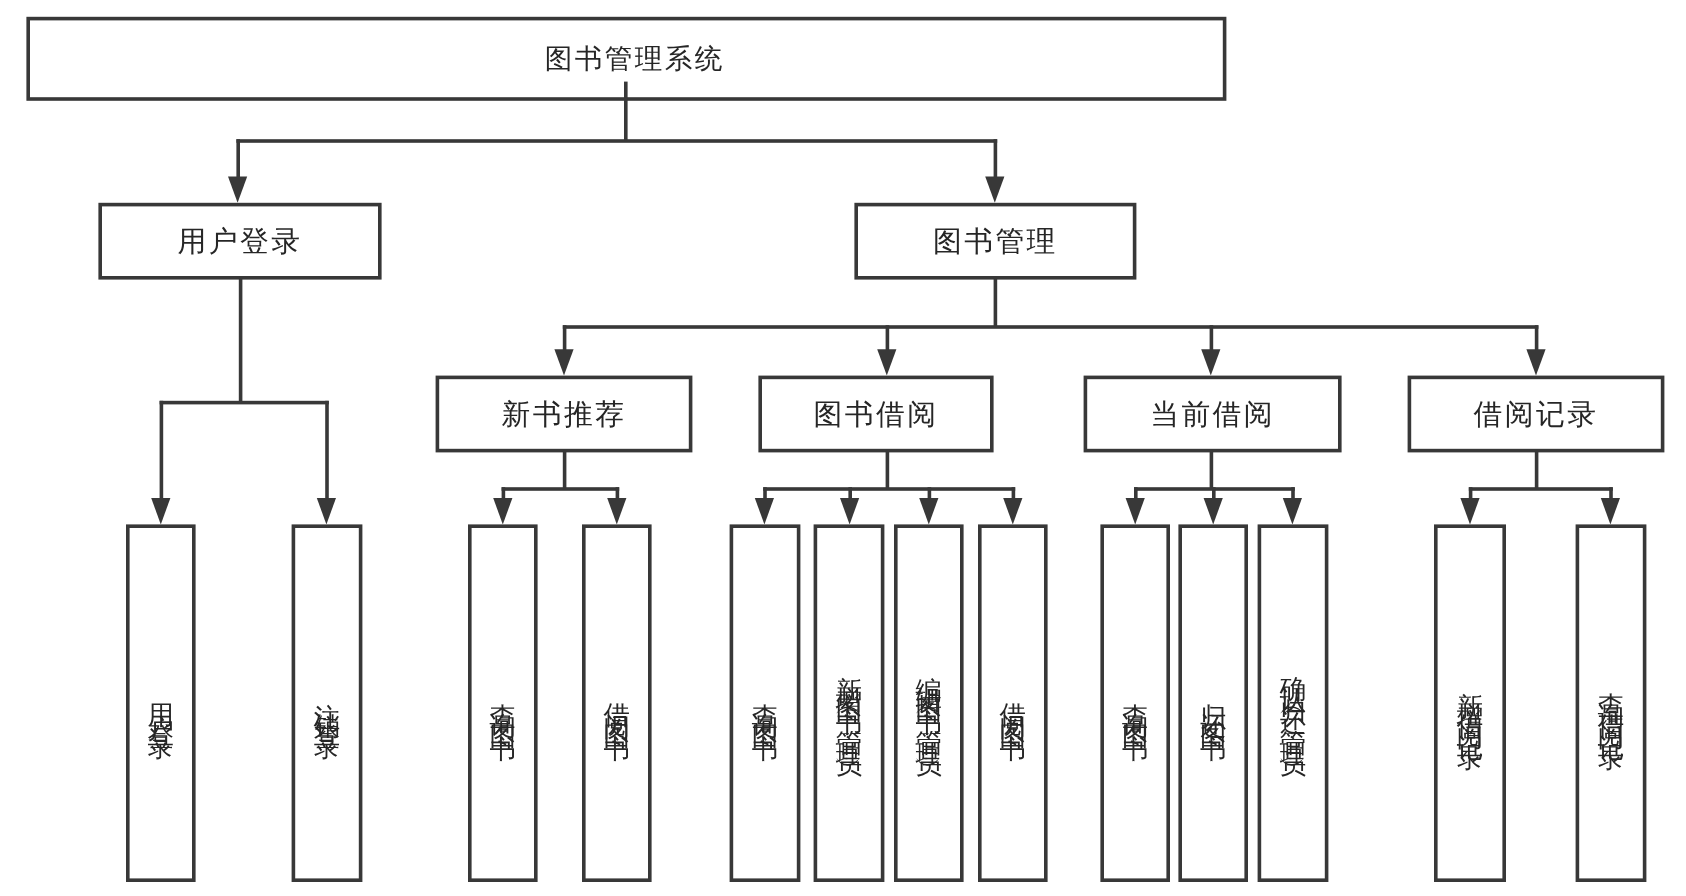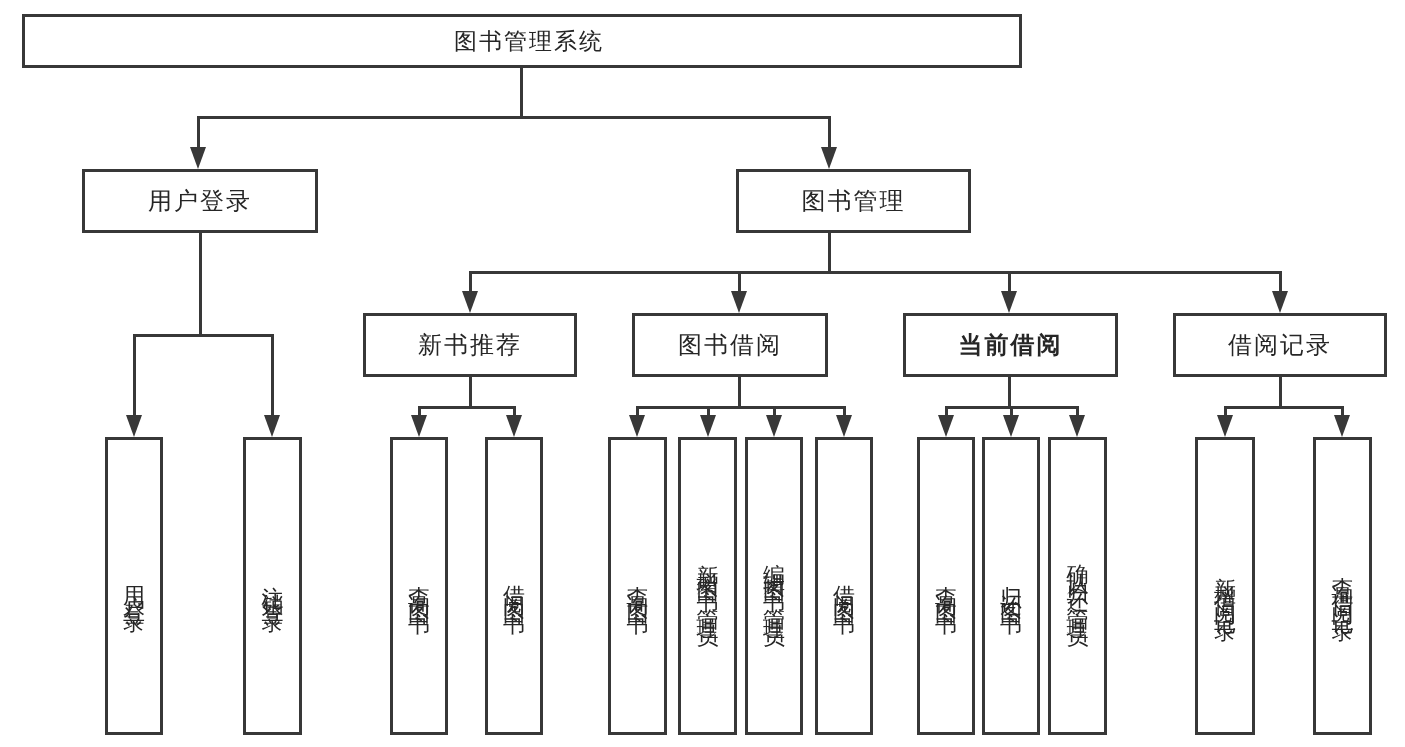--- a/index.html
+++ b/index.html
@@ -55,31 +55,31 @@
     opacity: 0.9;
     z-index: 10;
     white-space: nowrap;
   }
 </style>
 </head>
 <body>
 
 <div id="canvas">
 
-  <div class="hbox root-box" style="left:22px; top:14px; width:1000px; height:54px;padding-left:14px;">图书管理系统</div>
+  <div class="hbox root-box" style="left:22px; top:14px; width:1000px; height:70px;padding-left:14px;">图书管理系统</div>
 
   <div class="line vl" style="left:520px; top:68px; height:49px;"></div>
   <div class="line hl" style="left:197px; top:116px; width:634px;"></div>
   <div class="line vl" style="left:197px; top:116px; height:33px;"></div>
   <div class="arr" style="left:190px; top:147px;"></div>
   <div class="line vl" style="left:828px; top:116px; height:33px;"></div>
   <div class="arr" style="left:821px; top:147px;"></div>
 
   <div class="hbox" style="left:82px; top:169px; width:236px; height:64px;">用户登录</div>
-  <div class="hbox" style="left:712px; top:169px; width:235px; height:64px;margin-left:24px;">图书管理</div>
+  <div class="hbox" style="left:712px; top:169px; width:235px; height:64px;">图书管理</div>
 
   <div class="line vl" style="left:199px; top:232px; height:103px;"></div>
   <div class="line hl" style="left:133px; top:334px; width:141px;"></div>
   <div class="line vl" style="left:133px; top:334px; height:83px;"></div>
   <div class="arr" style="left:126px; top:415px;"></div>
   <div class="line vl" style="left:271px; top:334px; height:83px;"></div>
   <div class="arr" style="left:264px; top:415px;"></div>
 
   <div class="line vl" style="left:828px; top:232px; height:41px;"></div>
   <div class="line hl" style="left:469px; top:271px; width:813px;"></div>
@@ -87,21 +87,21 @@
   <div class="arr" style="left:462px; top:291px;"></div>
   <div class="line vl" style="left:738px; top:271px; height:22px;"></div>
   <div class="arr" style="left:731px; top:291px;"></div>
   <div class="line vl" style="left:1008px; top:271px; height:22px;"></div>
   <div class="arr" style="left:1001px; top:291px;"></div>
   <div class="line vl" style="left:1279px; top:271px; height:22px;"></div>
   <div class="arr" style="left:1272px; top:291px;"></div>
 
   <div class="hbox" style="left:363px; top:313px; width:214px; height:64px;">新书推荐</div>
   <div class="hbox" style="left:632px; top:313px; width:196px; height:64px;">图书借阅</div>
-  <div class="hbox" style="left:903px; top:313px; width:215px; height:64px;font-weight:bold;">当前借阅</div>
+  <div class="hbox" style="left:903px; top:313px; width:215px; height:64px;">当前借阅</div>
   <div class="hbox" style="left:1173px; top:313px; width:214px; height:64px;">借阅记录</div>
 
   <div class="line vl" style="left:469px; top:376px; height:32px;"></div>
   <div class="line hl" style="left:418px; top:406px; width:98px;"></div>
   <div class="line vl" style="left:418px; top:406px; height:12px;"></div>
   <div class="arr" style="left:411px; top:415px;"></div>
   <div class="line vl" style="left:513px; top:406px; height:12px;"></div>
   <div class="arr" style="left:506px; top:415px;"></div>
 
   <div class="line vl" style="left:738px; top:376px; height:32px;"></div>

